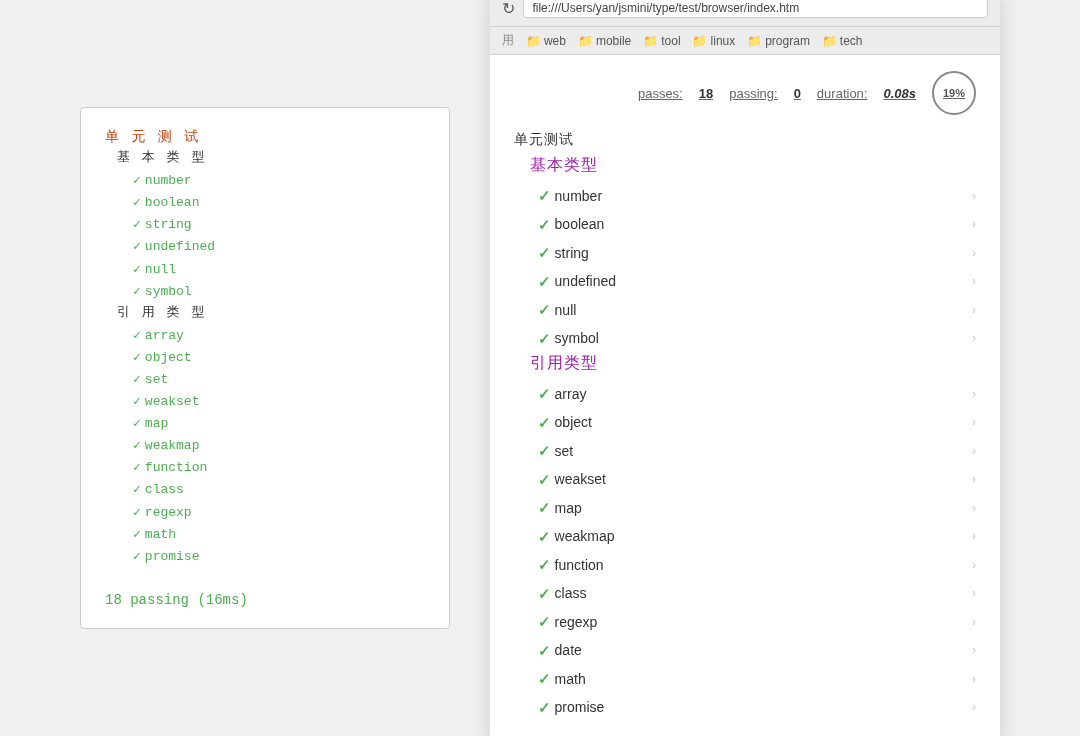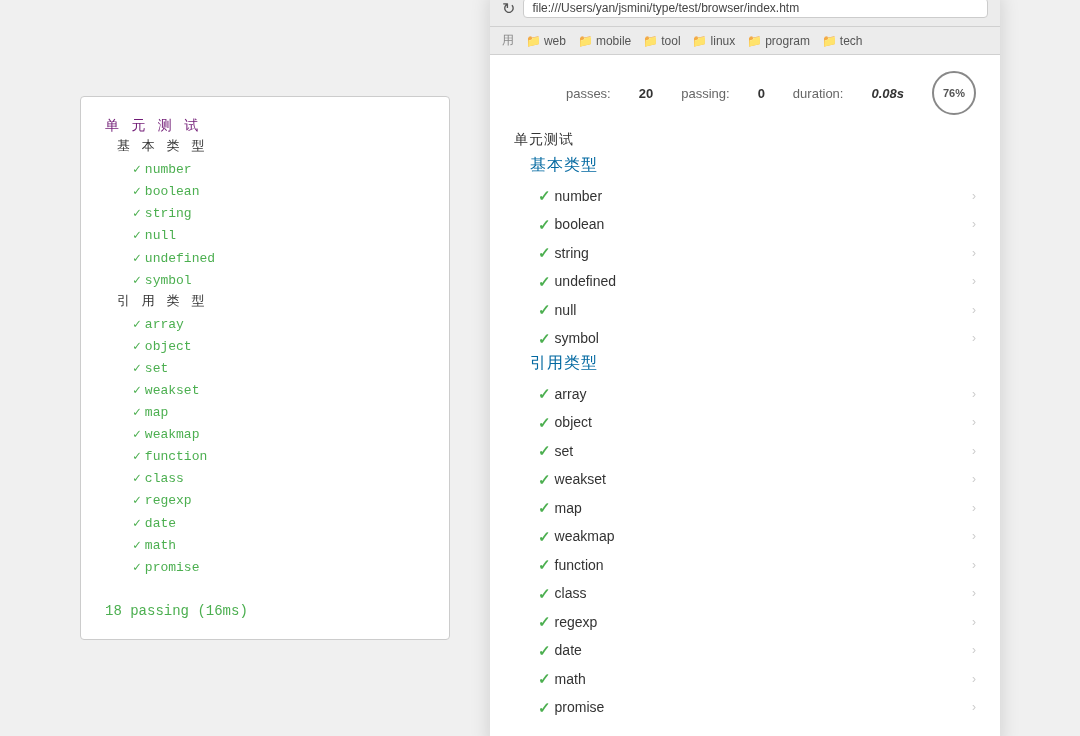--- a/index.html
+++ b/index.html
@@ -21,21 +21,21 @@
       border: 1px solid #ccc;
       border-radius: 4px;
       padding: 20px 24px;
       width: 370px;
       min-height: 500px;
       font-family: 'Menlo', 'Monaco', 'Courier New', monospace;
       font-size: 13px;
     }
 
     .terminal-panel .suite-title {
-      color: #701a75;
+      color: #c2410c;
       font-size: 14px;
       margin-bottom: 2px;
       letter-spacing: 2px;
     }
 
     .terminal-panel .sub-suite-title {
       color: #333;
       font-size: 13px;
       margin-left: 12px;
       margin-bottom: 4px;
@@ -128,24 +128,25 @@
     }
 
     .browser-content {
       padding: 16px 24px 24px 24px;
     }
 
     .stats-bar {
       display: flex;
       align-items: center;
       justify-content: flex-end;
-      gap: 28px;
+      gap: 16px;
       margin-bottom: 16px;
       font-size: 13px;
       color: #666;
+      text-decoration: underline;
     }
 
     .stats-bar .stat-label {
       color: #666;
     }
 
     .stats-bar .stat-value {
       font-weight: bold;
       color: #333;
     }
@@ -177,21 +178,21 @@
     .suite-heading {
       font-size: 14px;
       font-weight: 400;
       color: #333;
       margin-bottom: 6px;
       letter-spacing: 1px;
     }
 
     .sub-heading {
       font-size: 16px;
-      color: #0369a1;
+      color: #a21caf;
       margin-left: 16px;
       margin-bottom: 6px;
       letter-spacing: 1px;
     }
 
     .test-list-item {
       display: flex;
       align-items: center;
       justify-content: space-between;
       margin-left: 24px;
@@ -220,36 +221,35 @@
 </head>
 <body>
 
 <div class="terminal-panel">
   <div class="suite-title">单 元 测 试</div>
   <div class="sub-suite-title">基 本 类 型</div>
   <div id="terminal-list1">
       <div class="test-item"><span class="check">✓</span>number</div>
       <div class="test-item"><span class="check">✓</span>boolean</div>
       <div class="test-item"><span class="check">✓</span>string</div>
+      <div class="test-item"><span class="check">✓</span>undefined</div>
       <div class="test-item"><span class="check">✓</span>null</div>
-      <div class="test-item"><span class="check">✓</span>undefined</div>
       <div class="test-item"><span class="check">✓</span>symbol</div>
     </div>
   <div class="sub-suite-title">引 用 类 型</div>
   <div id="terminal-list2">
       <div class="test-item"><span class="check">✓</span>array</div>
       <div class="test-item"><span class="check">✓</span>object</div>
       <div class="test-item"><span class="check">✓</span>set</div>
       <div class="test-item"><span class="check">✓</span>weakset</div>
       <div class="test-item"><span class="check">✓</span>map</div>
       <div class="test-item"><span class="check">✓</span>weakmap</div>
       <div class="test-item"><span class="check">✓</span>function</div>
       <div class="test-item"><span class="check">✓</span>class</div>
       <div class="test-item"><span class="check">✓</span>regexp</div>
-      <div class="test-item"><span class="check">✓</span>date</div>
       <div class="test-item"><span class="check">✓</span>math</div>
       <div class="test-item"><span class="check">✓</span>promise</div>
     </div>
   <div class="passing">18 passing (16ms)</div>
 </div>
 
 <div class="browser-panel">
   <div class="browser-toolbar">
     <span class="browser-reload">↻</span>
     <div class="browser-url">file:///Users/yan/jsmini/type/test/browser/index.htm</div>
@@ -261,26 +261,26 @@
         <span class="bookmark-item"><span class="folder-icon">📁</span>mobile</span>
         <span class="bookmark-item"><span class="folder-icon">📁</span>tool</span>
         <span class="bookmark-item"><span class="folder-icon">📁</span>linux</span>
         <span class="bookmark-item"><span class="folder-icon">📁</span>program</span>
         <span class="bookmark-item"><span class="folder-icon">📁</span>tech</span>
       </div>
   </div>
   <div class="browser-content">
     <div class="stats-bar">
       <span class="stat-label">passes:</span>
-      <span class="stat-value">20</span>
+      <span class="stat-value">18</span>
       <span class="stat-label">passing:</span>
       <span class="stat-fail">0</span>
       <span class="stat-label">duration:</span>
       <span class="stat-duration">0.08s</span>
-      <div class="percent-badge">76%</div>
+      <div class="percent-badge">19%</div>
     </div>
     <div class="suite-heading">单元测试</div>
     <div class="sub-heading">基本类型</div>
     <div id="browser-list1">
         <div class="test-list-item">
           <span class="test-left"><span class="test-check">✓</span> number</span>
           <span class="test-arrow">›</span>
         </div>
         <div class="test-list-item">
           <span class="test-left"><span class="test-check">✓</span> boolean</span>

